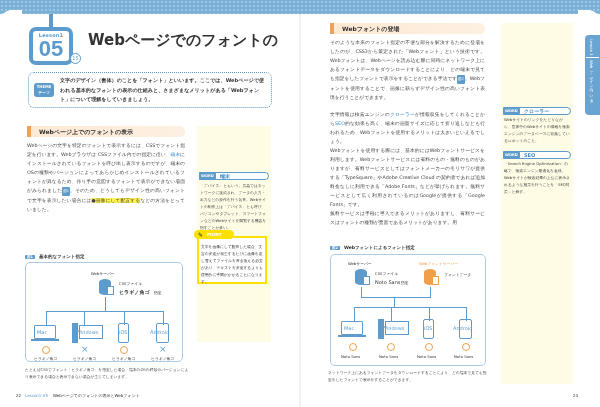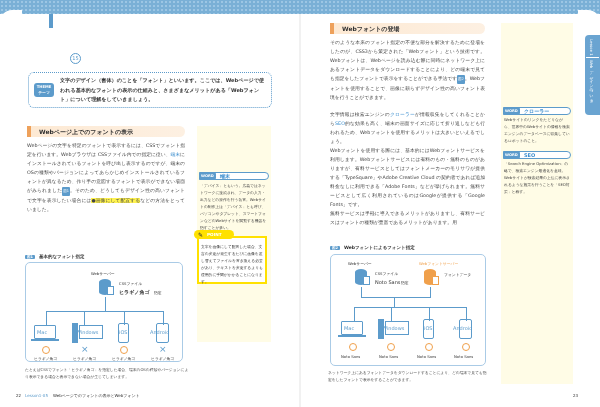--- a/index.html
+++ b/index.html
@@ -75,23 +75,28 @@
 </head>
 <body>
 
 <div class="spread">
   <div class="topband"></div>
   <div class="topband-curve-l"></div>
   <div class="topband-curve-r"></div>
   <div class="gutter"></div>
 
   <div class="badge-stem"></div>
+  <div class="badge">
+    <div class="lesson">Lesson1</div>
+    <div class="num">05</div>
+  </div>
   <div class="clock">15</div>
 
   <div class="title">
+    <div>Webページでのフォントの</div>
   </div>
 
   <div class="theme">
     <div class="theme-label">
       <div>THEME</div>
       <div>テーマ</div>
     </div>
     <div class="theme-text">文字のデザイン（書体）のことを「フォント」といいます。ここでは、Webページで使われる基本的なフォントの表示の仕組みと、さまざまなメリットがある「Webフォント」について理解をしていきましょう。</div>
   </div>
 

